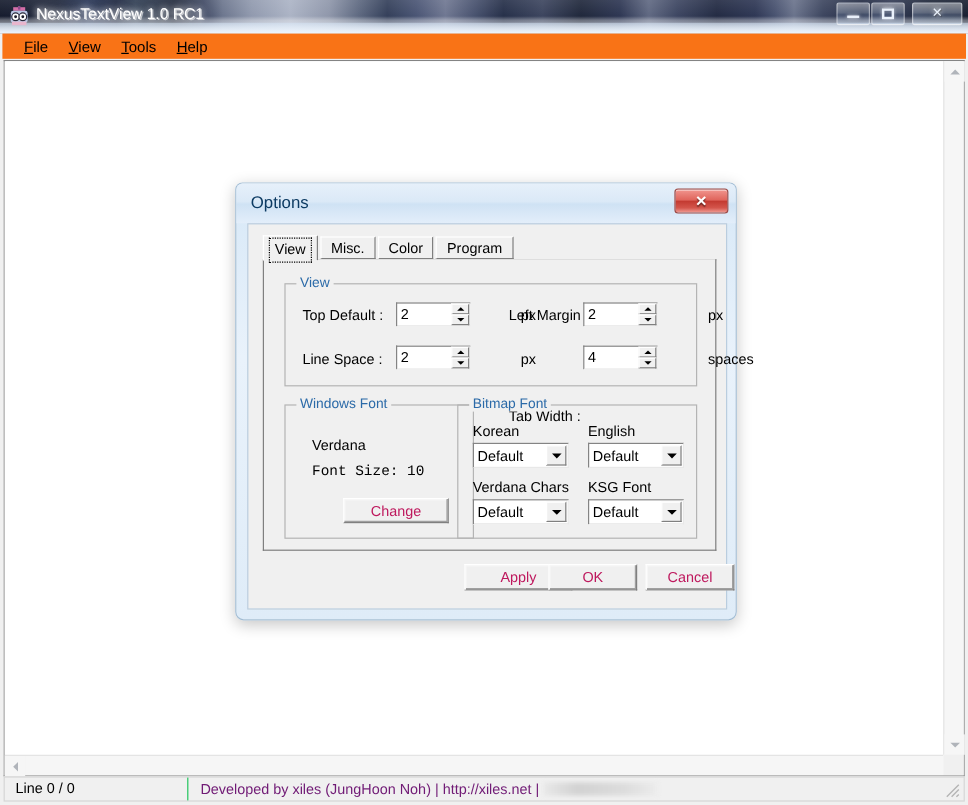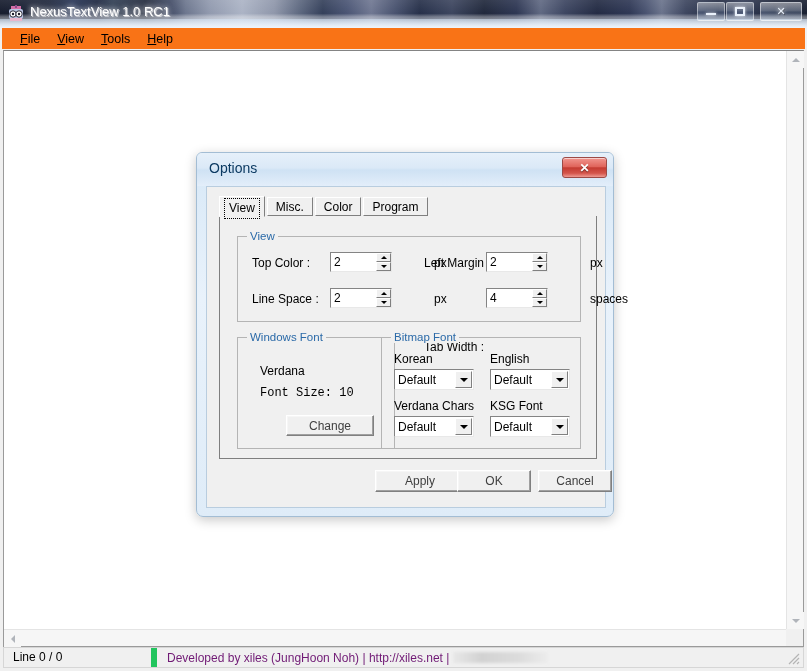--- a/index.html
+++ b/index.html
@@ -223,21 +223,21 @@
     box-sizing: border-box;
     display: flex;
     align-items: center;
     font-size: 12px;
   }
   #status-line {
     width: 153px;
     padding-left: 9px;
     box-sizing: border-box;
     color: #000;
-    border-right: 6px solid #22c55e;
+    border-right: 1px solid #22c55e;
     height: 19px;
     line-height: 19px;
     white-space: nowrap;
   }
   #status-credit {
     padding-left: 10px;
     color: #701a75;
     white-space: nowrap;
   }
   #status-redacted {
@@ -490,29 +490,29 @@
 
   
   .btn {
     position: absolute;
     background: #f0f0f0;
     border: 1px solid;
     border-color: #ffffff #808080 #808080 #ffffff;
     box-shadow: inset -1px -1px 0 #a0a0a0, inset 1px 1px 0 #f6f6f6;
     box-sizing: border-box;
     font-size: 12px;
-    color: #404040;
+    color: #be185d;
     display: flex;
     align-items: center;
     justify-content: center;
     font-family: "Liberation Sans", sans-serif;
     white-space: nowrap;
   }
   #btn-change { left: 48px; top: 77px; width: 88px; height: 21px; }
-  #btn-apply  { left: 168px; top: 283px; width: 90px; height: 22px; }
+  #btn-apply  { left: 180px; top: 283px; width: 90px; height: 22px; }
   #btn-ok     { left: 250px; top: 283px; width: 74px; height: 22px; }
   #btn-cancel { left: 331px; top: 283px; width: 74px; height: 22px; }
 
   .winfont-text {
     position: absolute;
     font-size: 12px;
     color: #000;
     font-family: "Liberation Sans", sans-serif;
     white-space: nowrap;
   }
@@ -609,21 +609,21 @@
         <div class="tab">
           <span>Program</span>
         </div>
       </div>
 
       <div id="tabpage">
 
         <div class="groupbox" id="gb-view">
           <div class="group-title">View</div>
 
-          <div class="fld-label" style="left:14px; top:19px;">Top Color :</div>
+          <div class="fld-label" style="left:14px; top:19px;">Top Default :</div>
           <div class="spinner" style="left:92px; top:15px;">
             <div class="spinner-val">2</div>
             <div class="spin-btns">
               <div class="spin-btn">
                   <div class="spin-tri-up"></div>
                 </div>
               <div class="spin-btn">
                   <div class="spin-tri-dn"></div>
                 </div>
             </div>

